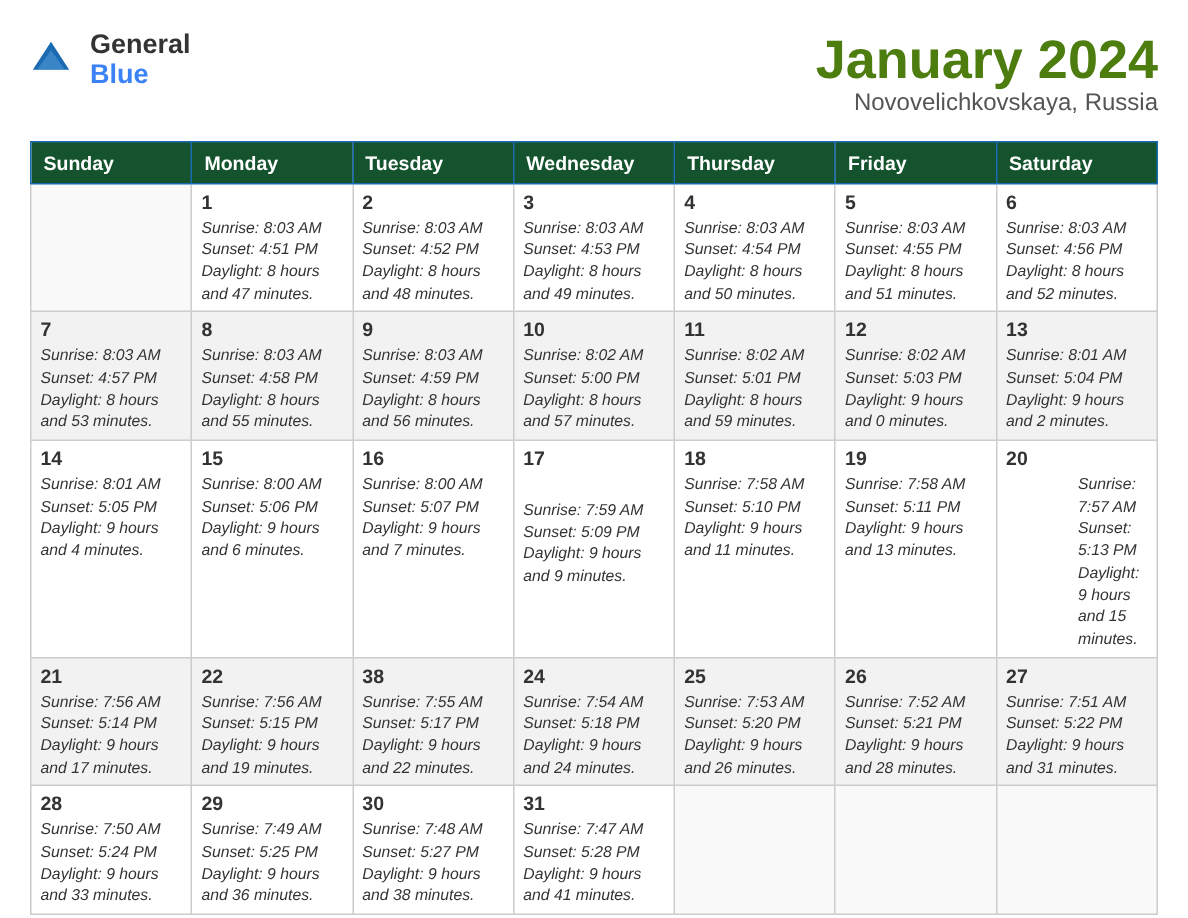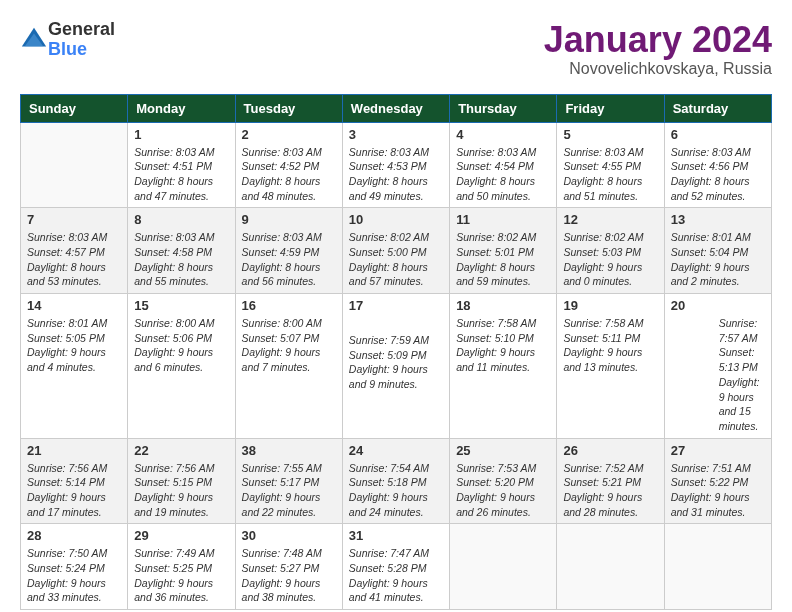--- a/index.html
+++ b/index.html
@@ -12,21 +12,21 @@
     }
     .header {
       display: flex;
       justify-content: space-between;
       align-items: flex-start;
       margin-bottom: 16px;
     }
     .logo {
       display: flex;
       align-items: center;
-      gap: 0;
+      gap: 12px;
     }
     .logo-text {
       display: flex;
       flex-direction: column;
       line-height: 1.1;
     }
     .logo-general {
       font-size: 18px;
       font-weight: bold;
       color: #333;
@@ -39,21 +39,21 @@
     .logo-icon {
       width: 28px;
       height: 28px;
     }
     .title-block {
       text-align: right;
     }
     .title-month {
       font-size: 36px;
       font-weight: bold;
-      color: #701a75;
+      color: #4d7c0f;
       line-height: 1.1;
     }
     .title-location {
       font-size: 16px;
       color: #555;
     }
     .calendar {
       width: 100%;
       border-collapse: collapse;
     }

